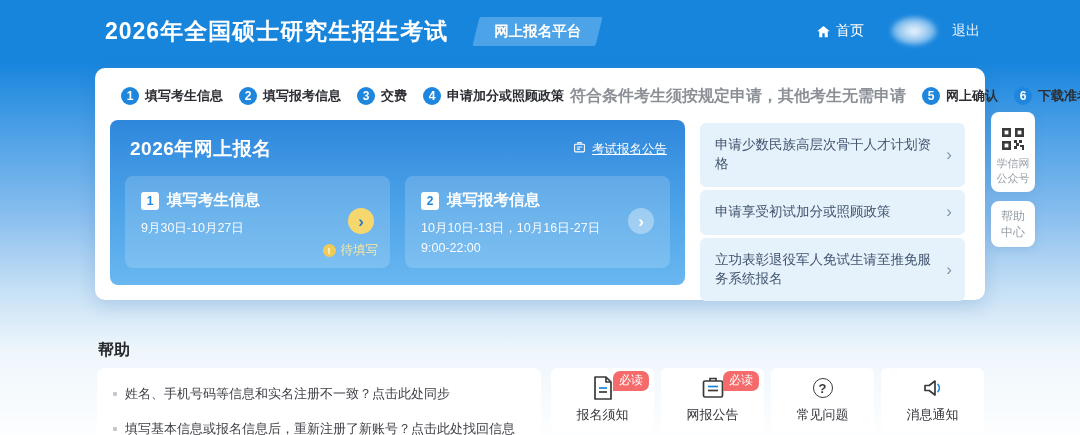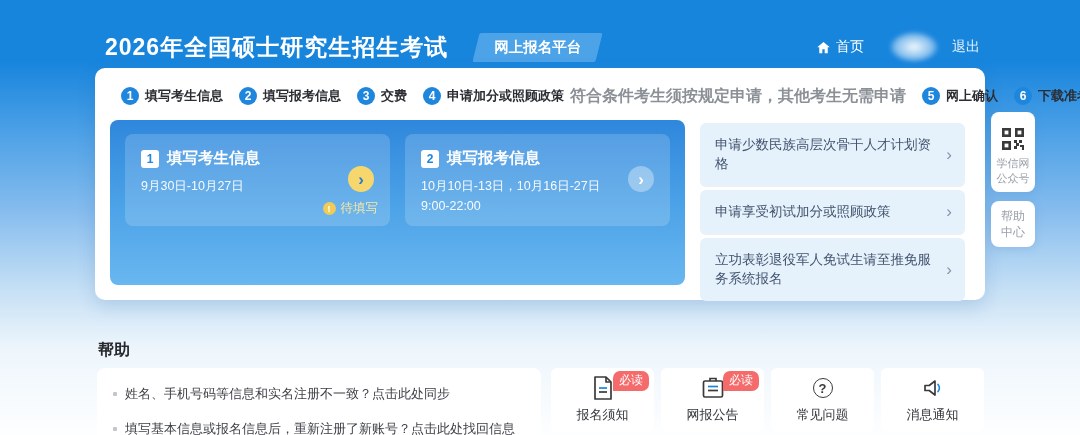--- a/index.html
+++ b/index.html
@@ -3,21 +3,21 @@
 <meta charset="utf-8">
 <style>
   * { margin:0; padding:0; box-sizing:border-box; }
   html,body { width:1080px; height:435px; overflow:hidden; }
   body {
     font-family:"Liberation Sans","DejaVu Sans",sans-serif;
     position:relative;
     background:linear-gradient(180deg,#1885dd 0px,#1885dd 62px,#4ba0e6 130px,#85bcee 210px,#c6e0f5 290px,#eef6fc 350px,#fdfeff 435px);
   }
   
-  .header { position:absolute; left:0; top:16px; width:1080px; height:62px; display:flex; align-items:center; }
+  .header { position:absolute; left:0; top:0; width:1080px; height:62px; display:flex; align-items:center; }
   .header-title { color:#fff; font-size:23px; font-weight:bold; margin-left:105px; letter-spacing:1px; }
   .header-badge { position:relative; margin-left:28px; padding:5px 18px; }
   .header-badge::before { content:""; position:absolute; inset:0; background:#4da3e7; transform:skewX(-14deg); border-radius:2px; }
   .header-badge span { position:relative; color:#fff; font-size:14.5px; font-weight:bold; }
   .header-right { margin-left:auto; margin-right:100px; display:flex; align-items:center; }
   .home-link { display:flex; align-items:center; gap:5px; color:#fff; font-size:14px; cursor:pointer; }
   .home-icon svg { display:block; }
   .user-blur { width:48px; height:30px; margin:0 14px 0 26px; border-radius:50%;
     background:radial-gradient(ellipse at 50% 50%, rgba(255,255,255,0.95) 0%, rgba(255,255,255,0.45) 55%, rgba(255,255,255,0) 75%);
     filter:blur(2px); cursor:pointer; }
@@ -137,20 +137,33 @@
       <span class="step-label">网上确认</span>
     </div>
     <div class="step-sep"></div>
     <div class="step">
       <span class="step-circle">6</span>
       <span class="step-label">下载准考证</span>
     </div>
   </div>
 
   <div class="panel">
+    <div class="panel-head">
+      <div class="panel-title">2026年网上报名</div>
+      <div class="panel-link">
+        <span>
+          <svg width="13" height="13" viewBox="0 0 24 24" fill="none" stroke="#ffffff" stroke-width="2">
+              <rect x="3" y="6" width="18" height="14" rx="1.5"></rect>
+              <path d="M9 6V3h6v3"></path>
+              <path d="M7 11h10M7 15h6"></path>
+            </svg>
+        </span>
+        <span class="panel-link-text">考试报名公告</span>
+      </div>
+    </div>
     <div class="panel-cards">
 
       <div class="p-card">
         <div class="p-card-top">
           <span class="num-badge">1</span>
           <span class="p-card-title">填写考生信息</span>
         </div>
         <div class="p-card-date">9月30日-10月27日</div>
         <div class="arrow-circle arrow-yellow">›</div>
         <div class="status-row">

